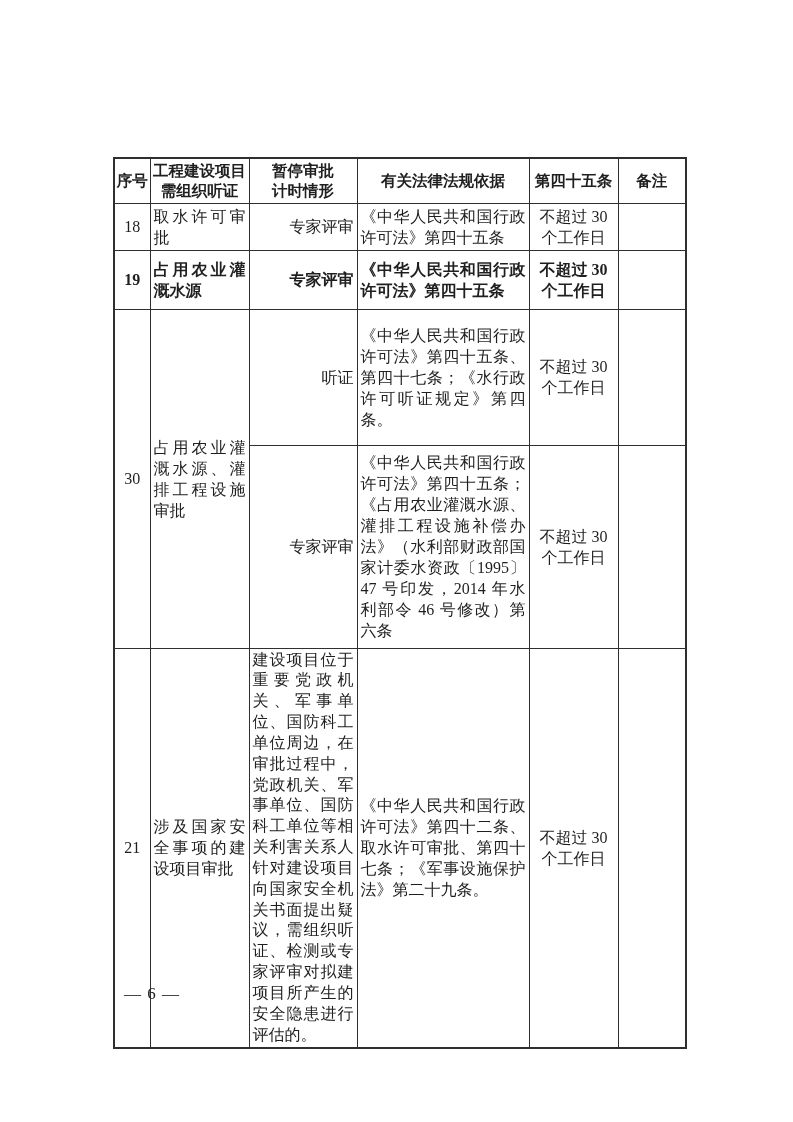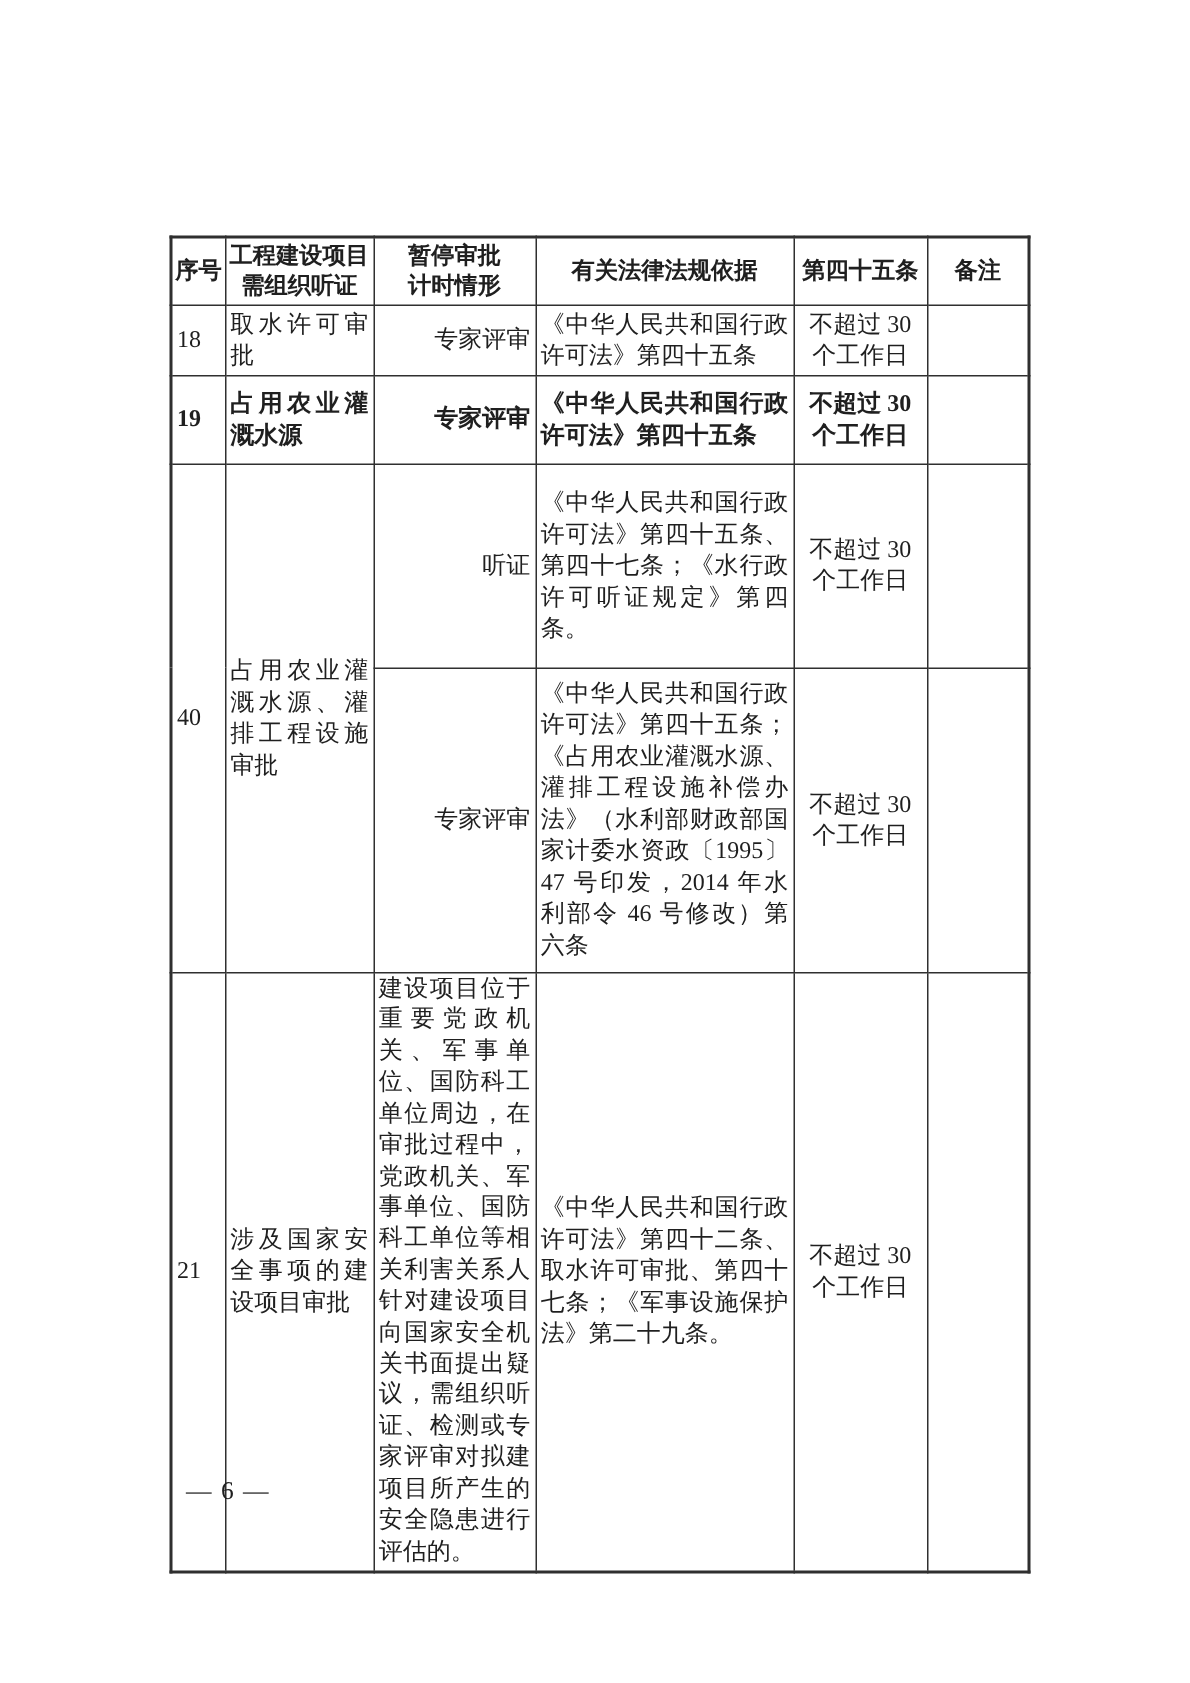--- a/index.html
+++ b/index.html
@@ -31,21 +31,21 @@
   .tbl th {
     font-weight: 700;
     font-size: 15.5px;
     line-height: 20px;
     text-align: center;
     white-space: pre-line;
     padding: 1px;
   }
   .tbl td { font-size: 16px; padding: 1px 3px; }
 
-  .c-no    { text-align: left; font-size: 16px; }
+  .c-no    { text-align: center; font-size: 16px; }
   .c-name  { font-size: 15px; line-height: 21px; text-align: justify; text-justify: inter-character; text-align-last: left; }
   .c-sit   { font-size: 15px; line-height: 21px; text-align: right; }
   .c-sit-long {
     font-size: 14.5px; line-height: 20.85px;
     text-align: justify; text-justify: inter-character; text-align-last: left;
     vertical-align: top; padding: 3px 2px 1px 3px;
   }
   .c-legal {
     font-size: 16.5px; line-height: 21px;
     text-align: justify; text-justify: inter-character; text-align-last: left;
@@ -108,21 +108,21 @@
       <tr class="r19">
         <td class="c-no">19</td>
         <td class="c-name">占用农业灌溉水源</td>
         <td class="c-sit">专家评审</td>
         <td class="c-legal">《中华人民共和国行政许可法》第四十五条</td>
         <td class="c-limit">不超过 30 个工作日</td>
         <td class="c-note"></td>
       </tr>
 
       <tr class="r20a">
-        <td class="c-no" rowspan="2">40</td>
+        <td class="c-no" rowspan="2">30</td>
         <td class="c-name" rowspan="2">占用农业灌溉水源、灌排工程设施审批</td>
         <td class="c-sit">听证</td>
         <td class="c-legal">《中华人民共和国行政许可法》第四十五条、第四十七条；《水行政许可听证规定》第四条。</td>
         <td class="c-limit">不超过 30 个工作日</td>
         <td class="c-note"></td>
       </tr>
 
       <tr class="r20b">
         <td class="c-sit">专家评审</td>
         <td class="c-legal">《中华人民共和国行政许可法》第四十五条；《占用农业灌溉水源、灌排工程设施补偿办法》（水利部财政部国家计委水资政〔1995〕47 号印发，2014 年水利部令 46 号修改）第六条</td>

